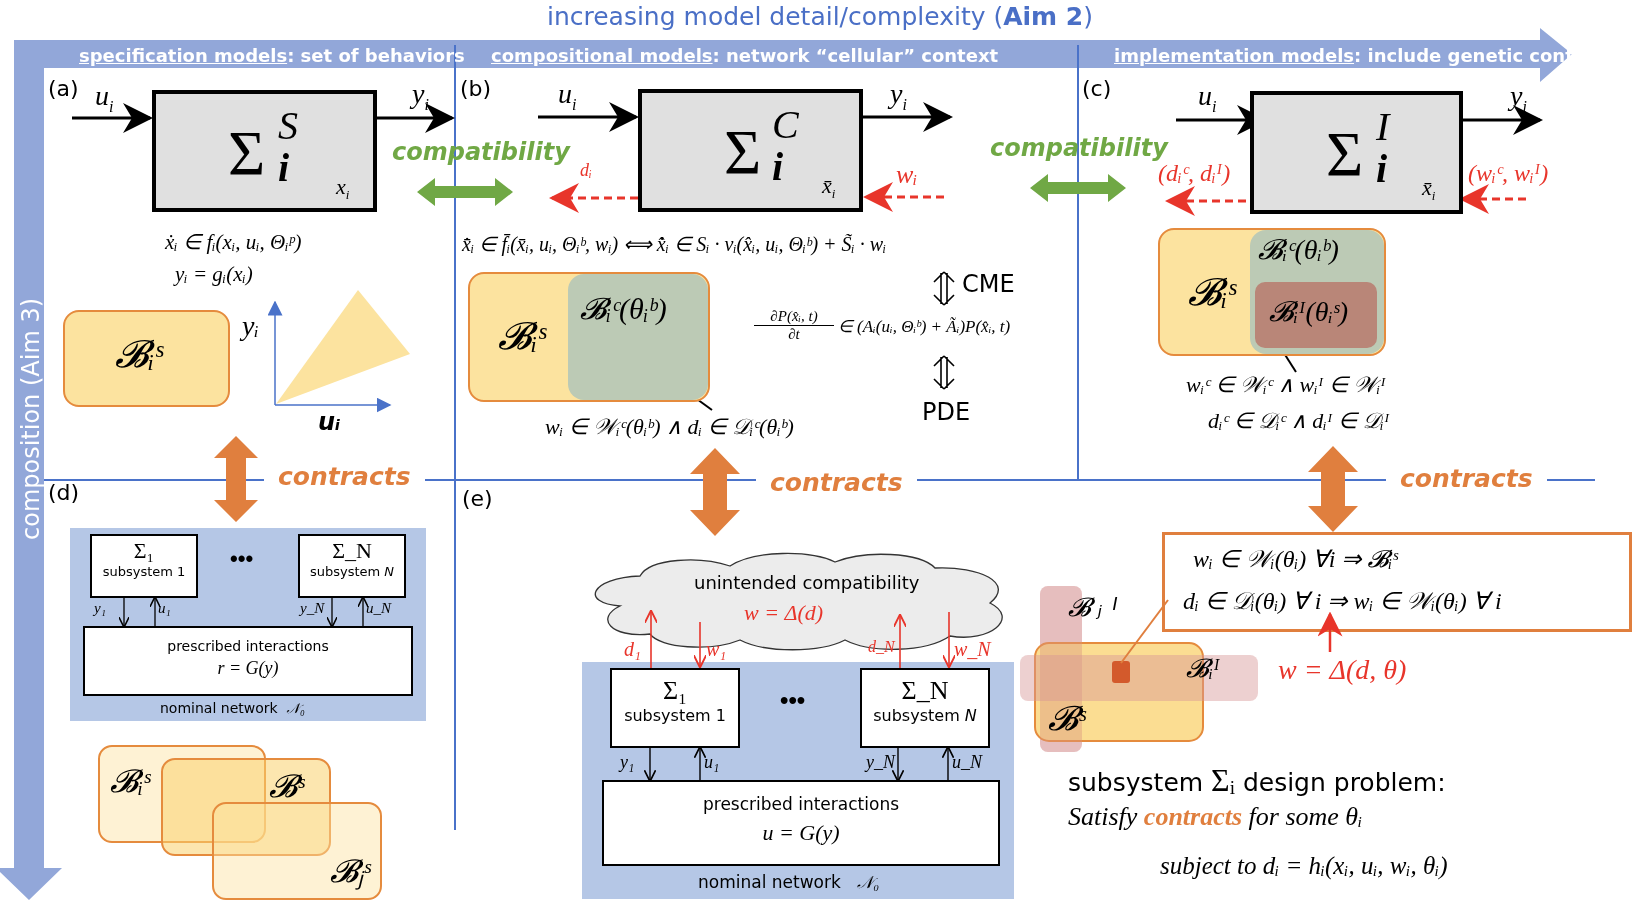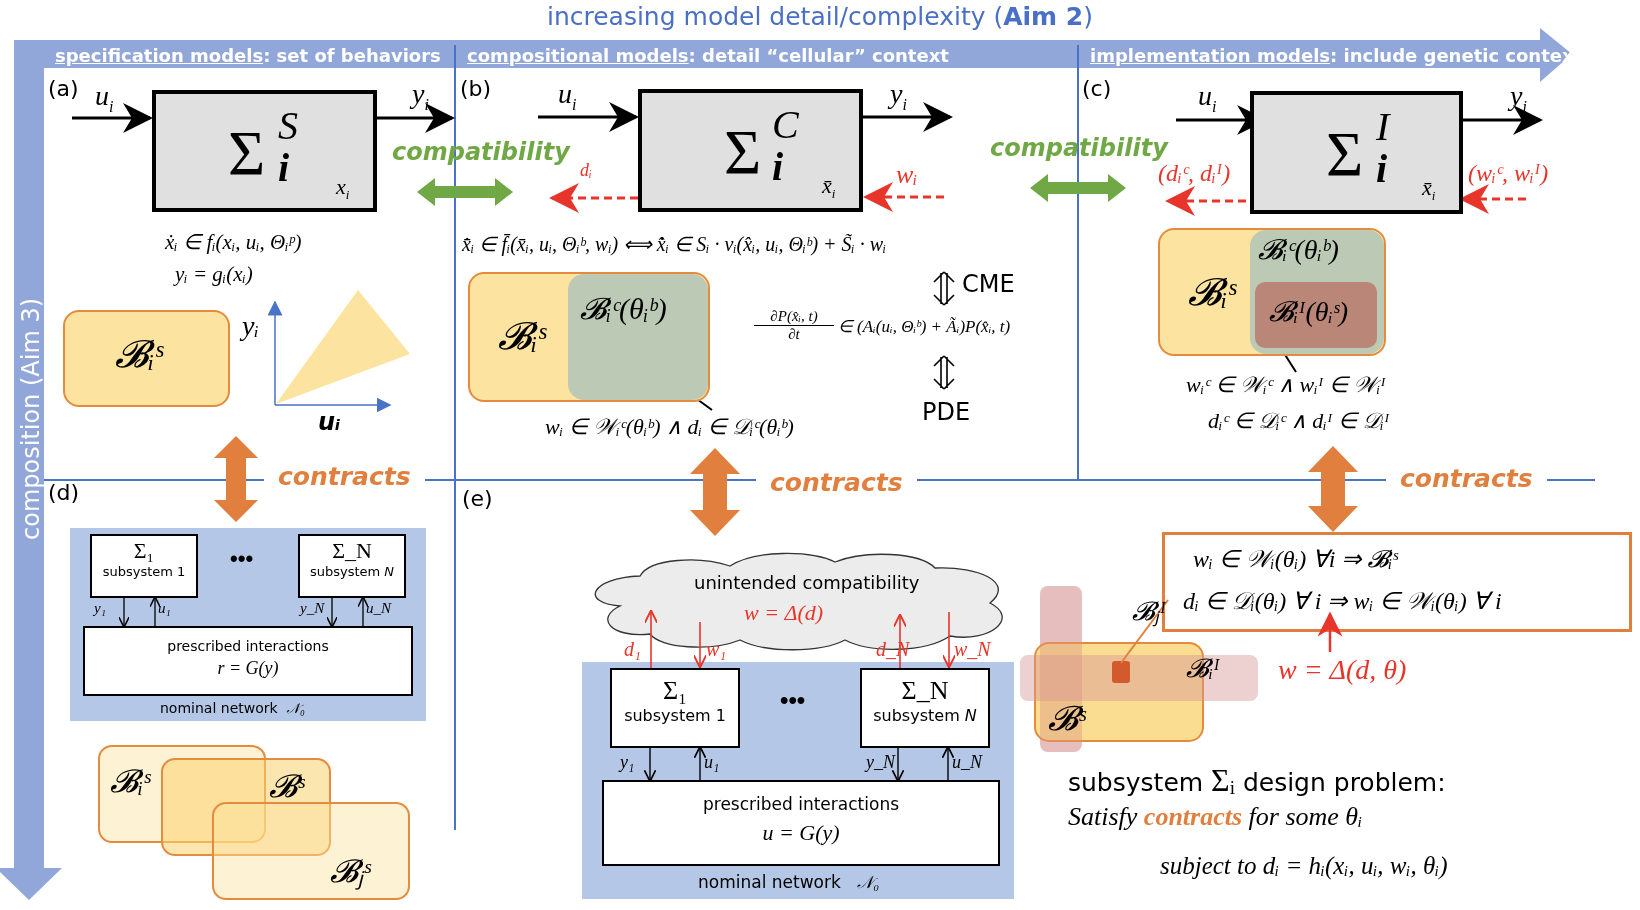--- a/index.html
+++ b/index.html
@@ -5,21 +5,21 @@
   html, body { margin:0; padding:0; background:#fff; }
   body { width:1640px; height:910px; position:relative; overflow:hidden;
          font-family:"Liberation Sans", sans-serif; color:#000; }
   .abs { position:absolute; }
   .math { font-family:"Liberation Serif", serif; font-style:italic; }
   .sans { font-family:"DejaVu Sans", sans-serif; }
   .title-top { left:0; width:1640px; top:2px; text-align:center; color:#4a6fc6;
                font-family:"DejaVu Sans", sans-serif; font-size:25px; }
   .title-top b { font-weight:bold; }
   .hdr { color:#fff; font-family:"DejaVu Sans", sans-serif; font-weight:bold; font-size:18px;
-         top:45px; white-space:nowrap; }
+         top:45px; white-space:nowrap;margin-left:24px; }
   .hdr u { text-decoration:underline; }
   .panel-lab { font-family:"DejaVu Sans", sans-serif; font-size:22px; }
   .sysbox { background:#e0e0e0; border:4px solid #000; box-sizing:border-box; }
   .sigma { font-family:"Liberation Serif", serif; font-size:64px; line-height:1; }
   .sup { font-family:"Liberation Serif", serif; font-style:italic; }
   .compat { color:#70a845; font-weight:bold; font-style:italic; font-family:"DejaVu Sans", sans-serif; font-size:24px; }
   .contracts { color:#e07f3e; font-weight:bold; font-style:italic; font-family:"DejaVu Sans", sans-serif; font-size:25px; background:#fff; padding:0 14px; }
   .red { color:#e8352b; }
   .eq { font-family:"Liberation Serif", serif; font-style:italic; font-size:21px; white-space:nowrap; }
   .beh { border:2px solid #e58b3d; border-radius:16px; background:#fce39f; box-sizing:border-box; }
@@ -41,21 +41,21 @@
   <line x1="44" y1="480" x2="1595" y2="480" stroke="#4a72c9" stroke-width="2"></line>
 </svg>
 
 <div class="abs title-top">
   <span>increasing model detail/complexity (</span><b>Aim 2</b><span>)</span>
 </div>
 
 <div class="abs" style="left:17px;top:540px;width:300px;transform:rotate(-90deg);transform-origin:0 0;color:#fff;font-family:'DejaVu Sans',sans-serif;font-size:24px;white-space:nowrap;">composition (Aim 3)</div>
 
 <div class="abs hdr" style="left:55px;"><u>specification models</u><span>: set of behaviors</span></div>
-<div class="abs hdr" style="left:467px;"><u>compositional models</u><span>: detail “cellular” context</span></div>
+<div class="abs hdr" style="left:467px;"><u>compositional models</u><span>: network “cellular” context</span></div>
 <div class="abs hdr" style="left:1090px;"><u>implementation models</u><span>: include genetic context</span></div>
 
 <div class="abs panel-lab" style="left:48px;top:76px;">(a)</div>
 <svg class="abs" style="left:0;top:0" width="1640" height="910">
   <defs>
     <marker id="ah" markerWidth="10" markerHeight="10" refX="9" refY="5" orient="auto">
         <path d="M0,0 L10,5 L0,10 L3,5 z" fill="#000"></path>
       </marker>
     <marker id="ahr" markerWidth="10" markerHeight="10" refX="9" refY="5" orient="auto">
         <path d="M0,0 L10,5 L0,10 L3,5 z" fill="#e8352b"></path>
@@ -218,21 +218,21 @@
   </div>
   <div class="abs small" style="left:90px;top:172px;"><span>nominal network</span>&nbsp;&nbsp;<span class="math">𝒩₀</span></div>
 </div>
 
 <div class="abs" style="left:98px;top:745px;width:168px;height:98px;border:2px solid #e58b3d;border-radius:14px;background:rgba(252,227,159,0.45);box-sizing:border-box;">
   <span class="abs math" style="left:10px;top:16px;font-size:32px;">𝓑ᵢˢ</span>
 </div>
 <div class="abs" style="left:161px;top:758px;width:170px;height:98px;border:2px solid #e58b3d;border-radius:14px;background:rgba(249,210,110,0.55);box-sizing:border-box;">
   <span class="abs math" style="left:106px;top:8px;font-size:32px;">𝓑ˢ</span>
 </div>
-<div class="abs" style="left:212px;top:802px;width:198px;height:98px;border:2px solid #e58b3d;border-radius:14px;background:rgba(252,227,159,0.45);box-sizing:border-box;">
+<div class="abs" style="left:212px;top:802px;width:170px;height:98px;border:2px solid #e58b3d;border-radius:14px;background:rgba(252,227,159,0.45);box-sizing:border-box;">
   <span class="abs math" style="left:116px;top:44px;font-size:32px;">𝓑ⱼˢ</span>
 </div>
 
 <div class="abs panel-lab" style="left:462px;top:486px;">(e)</div>
 <svg class="abs" style="left:580px;top:548px" width="440" height="108">
   <path d="M40,58 C0,55 10,30 60,28 C70,10 120,8 150,18 C175,2 230,2 255,14 C285,2 340,4 355,20 C400,18 435,35 410,55 C440,70 410,95 370,88 C345,105 290,105 265,92 C240,105 185,105 160,92 C130,104 80,100 70,86 C30,90 15,70 40,58 Z" fill="#ececec" stroke="#333" stroke-width="1.3"></path>
 </svg>
 <div class="abs sans" style="left:694px;top:572px;font-size:18px;">unintended compatibility</div>
 <div class="abs math red" style="left:744px;top:600px;font-size:22px;">w = Δ(d)</div>
 <div class="abs netbox" style="left:582px;top:662px;width:432px;height:237px;">
@@ -262,37 +262,37 @@
   <div class="abs small" style="left:116px;top:210px;font-size:17px;"><span>nominal network</span>&nbsp;&nbsp;&nbsp;<span class="math">𝒩₀</span></div>
 </div>
 <svg class="abs" style="left:0;top:0" width="1640" height="910">
   <line x1="651" y1="668" x2="651" y2="612" stroke="#e8352b" stroke-width="1.6" marker-end="url(#ahsr)"></line>
   <line x1="700" y1="622" x2="700" y2="666" stroke="#e8352b" stroke-width="1.6" marker-end="url(#ahsr)"></line>
   <line x1="900" y1="668" x2="900" y2="616" stroke="#e8352b" stroke-width="1.6" marker-end="url(#ahsr)"></line>
   <line x1="949" y1="612" x2="949" y2="666" stroke="#e8352b" stroke-width="1.6" marker-end="url(#ahsr)"></line>
 </svg>
 <div class="abs math red" style="left:624px;top:638px;font-size:20px;">d₁</div>
 <div class="abs math red" style="left:706px;top:638px;font-size:20px;">w₁</div>
-<div class="abs math red" style="left:868px;top:638px;font-size:20px;margin-left:8px;">d_N</div>
+<div class="abs math red" style="left:868px;top:638px;font-size:16px;">d_N</div>
 <div class="abs math red" style="left:954px;top:638px;font-size:20px;">w_N</div>
 
 <div class="abs" style="left:1162px;top:532px;width:470px;height:100px;border:3px solid #e07f3e;box-sizing:border-box;background:#fff;">
   <div class="abs eq" style="left:28px;top:10px;font-size:24px;">wᵢ ∈ 𝒲ᵢ(θᵢ) ∀i  ⇒  𝓑ᵢˢ</div>
   <div class="abs eq" style="left:18px;top:52px;font-size:24px;">dᵢ ∈ 𝒟ᵢ(θᵢ) ∀ i ⇒  wᵢ ∈ 𝒲ᵢ(θᵢ) ∀ i</div>
 </div>
 <svg class="abs" style="left:0;top:0" width="1640" height="910">
   <rect x="1040" y="586" width="42" height="166" rx="8" fill="rgba(214,150,150,0.45)"></rect>
   <rect x="1035" y="643" width="168" height="98" rx="14" fill="rgba(249,210,110,0.75)" stroke="#e58b3d" stroke-width="2"></rect>
   <rect x="1020" y="655" width="238" height="46" rx="8" fill="rgba(214,150,150,0.45)"></rect>
   <rect x="1040" y="586" width="42" height="166" rx="8" fill="rgba(214,150,150,0.30)"></rect>
   <rect x="1112" y="661" width="18" height="22" rx="3" fill="#d35a2c"></rect>
   <line x1="1121" y1="663" x2="1168" y2="600" stroke="#e07f3e" stroke-width="2"></line>
   <line x1="1330" y1="652" x2="1330" y2="614" stroke="#e8352b" stroke-width="2.5" marker-end="url(#ahr)"></line>
 </svg>
-<div class="abs math" style="left:1132px;top:592px;font-size:26px;">𝓑ⱼᴵ</div>
+<div class="abs math" style="left:1068px;top:592px;font-size:26px;font-family:Liberation Mono, monospace;">𝓑ⱼᴵ</div>
 <div class="abs math" style="left:1186px;top:654px;font-size:26px;">𝓑ᵢᴵ</div>
 <div class="abs math" style="left:1048px;top:700px;font-size:34px;">𝓑ˢ</div>
 <div class="abs math red" style="left:1278px;top:654px;font-size:28px;">w = Δ(d, θ)</div>
 
 <div class="abs sans" style="left:1068px;top:762px;font-size:25px;white-space:nowrap;">
   <span>subsystem </span><span class="math" style="font-style:normal;font-size:32px;">Σᵢ</span><span> design problem:</span>
 </div>
 <div class="abs" style="left:1068px;top:802px;font-size:26px;font-family:'Liberation Serif',serif;font-style:italic;white-space:nowrap;">
   <span>Satisfy </span><b style="color:#e07f3e;">contracts</b><span> for some  θᵢ</span>
 </div>

